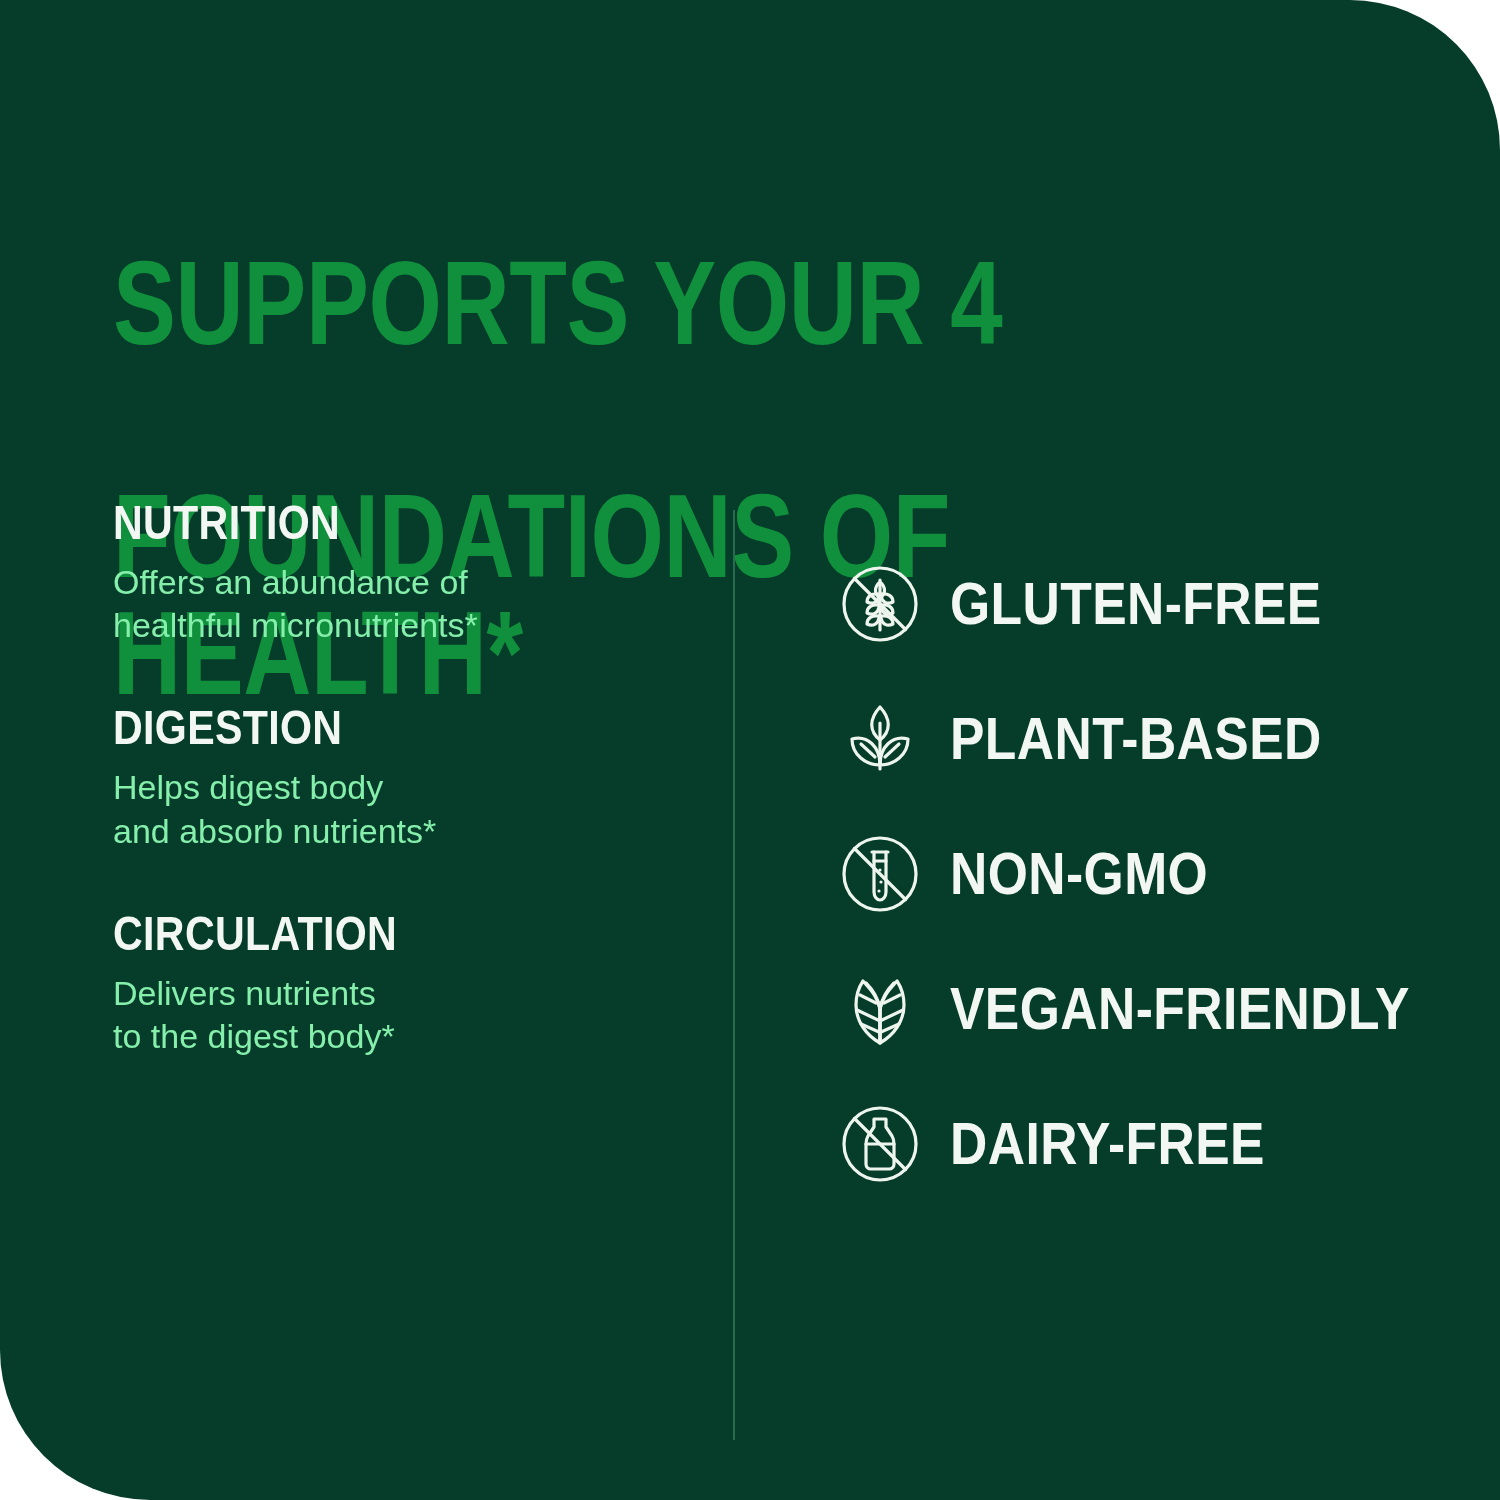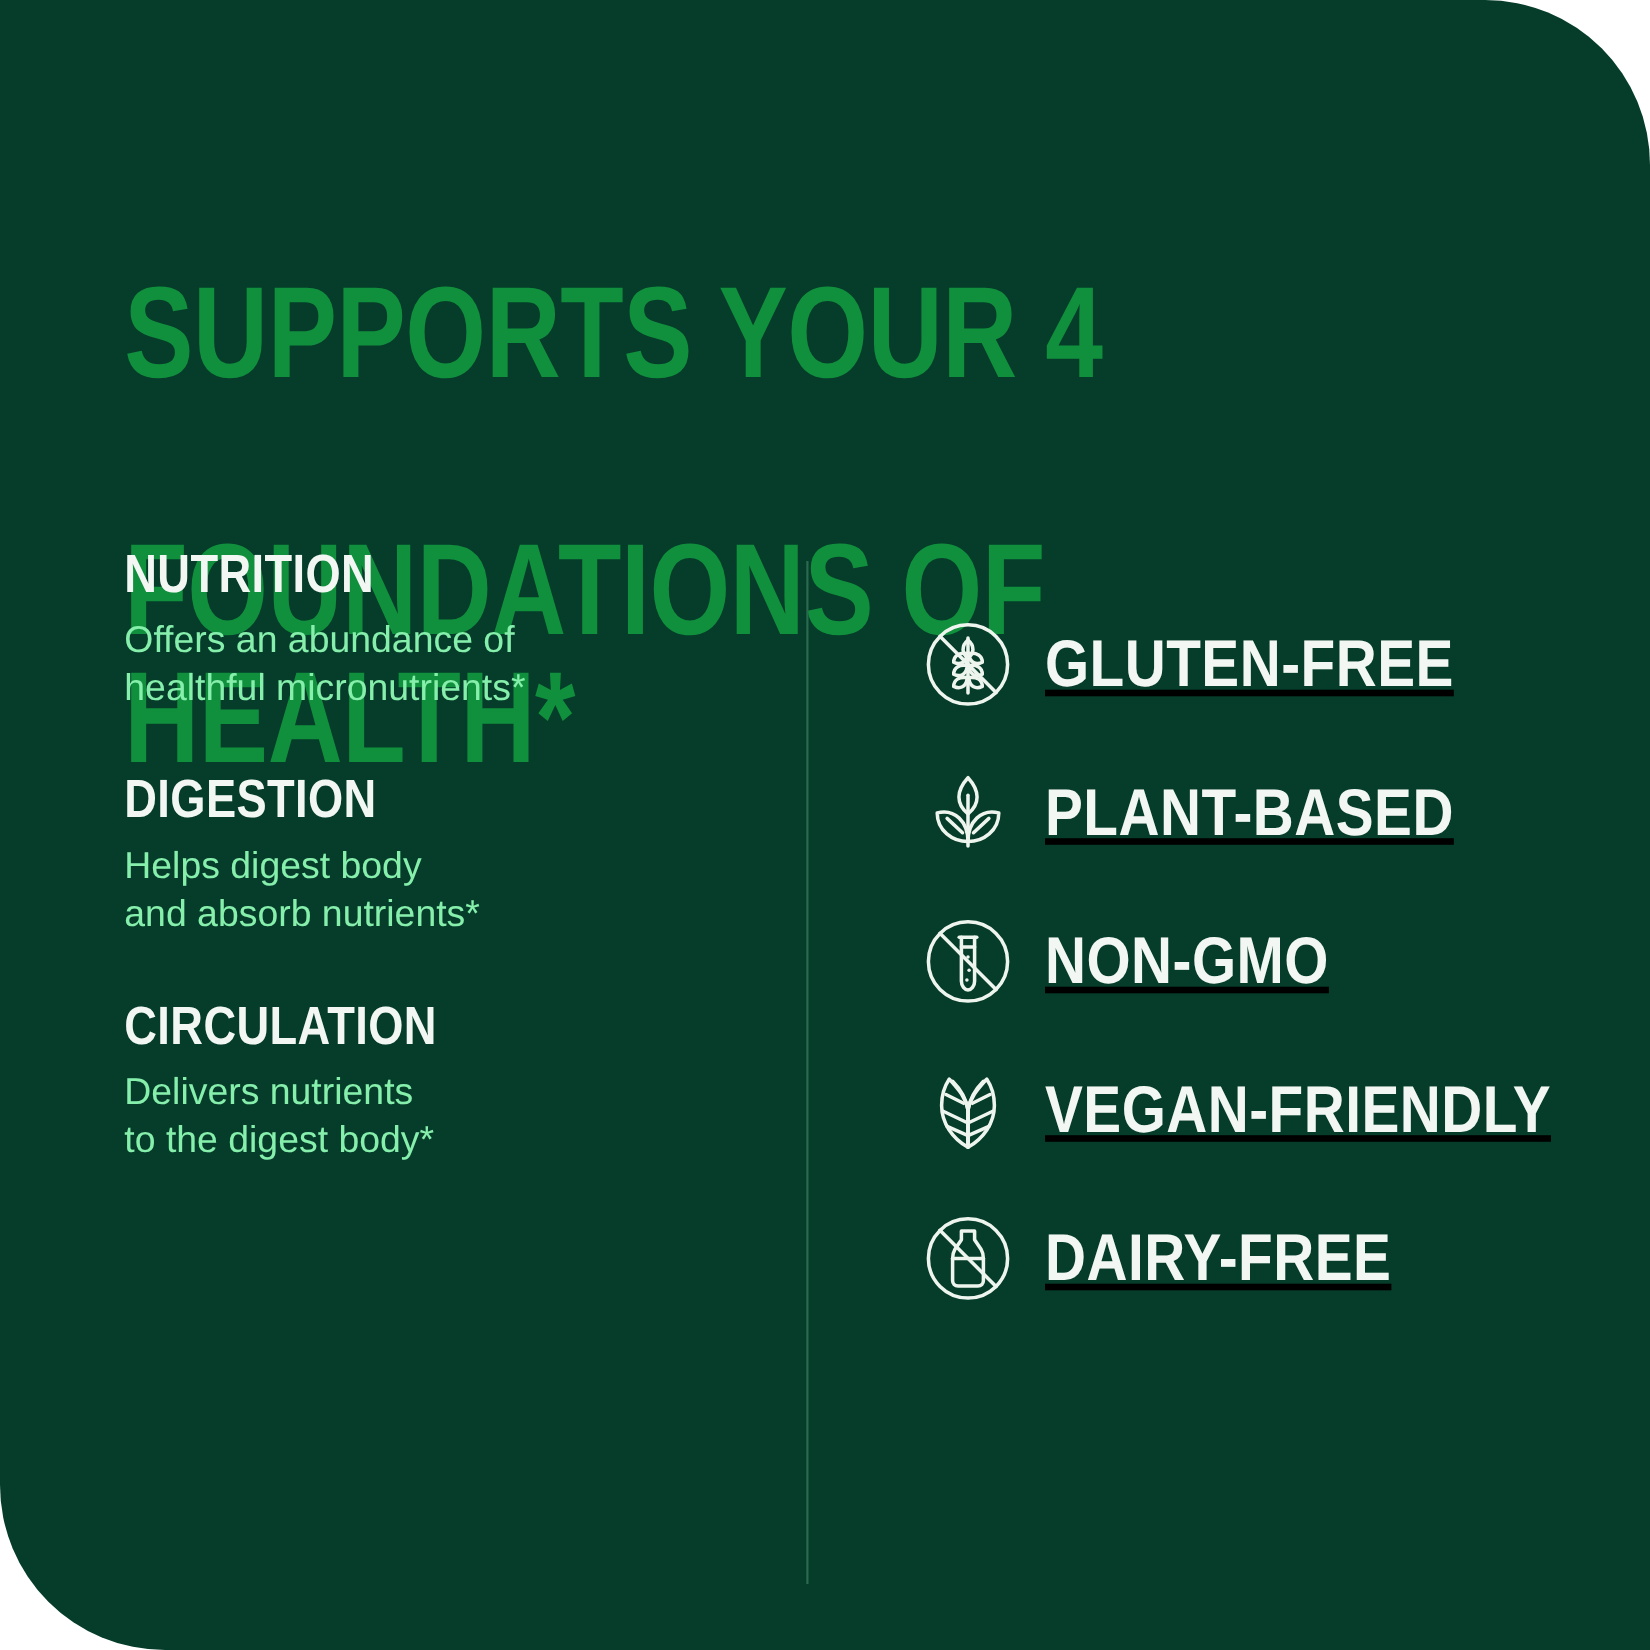--- a/index.html
+++ b/index.html
@@ -90,21 +90,20 @@
     line-height: 1.27;
     white-space: pre-line;
   }
 
   
   .right-col {
     position: absolute;
     left: 836px;
     top: 62px;
     width: 620px;
-    text-decoration: underline;
   }
   .badge-row {
     display: flex;
     align-items: center;
     height: 88px;
     margin-bottom: 47px;
   }
   .badge-row:last-child { margin-bottom: 0; }
 
   .badge-icon {

